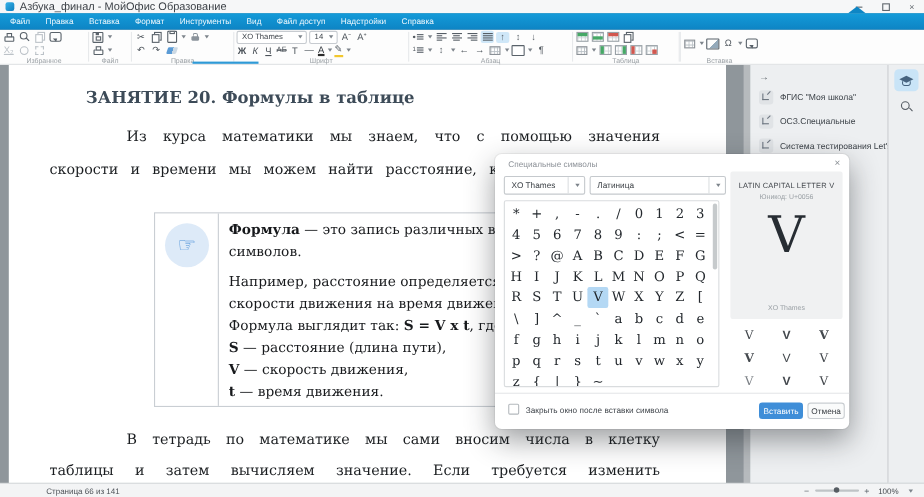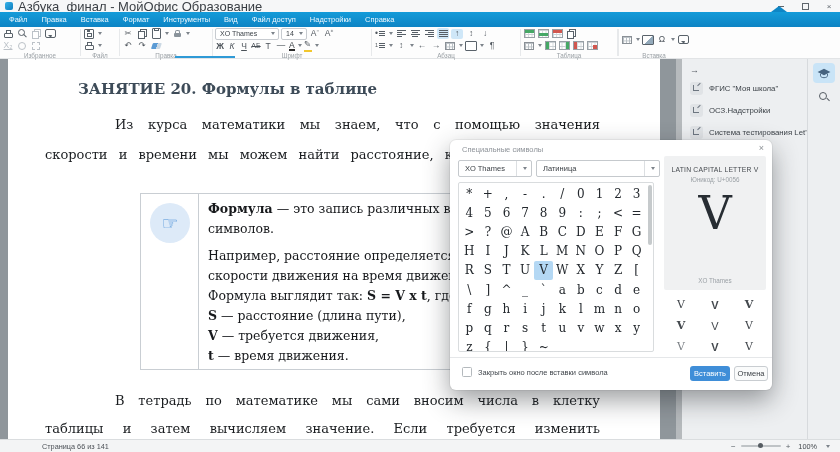--- a/index.html
+++ b/index.html
@@ -2,21 +2,21 @@
 <html><head>
 <meta charset="utf-8">
 <style>
   html,body{margin:0;padding:0;background:#555;}
   #app{position:relative;width:840px;height:452px;overflow:hidden;background:#8f969b;
        font-family:"Liberation Sans",sans-serif;-webkit-font-smoothing:antialiased;}
   
   .titlebar{position:absolute;left:0;top:0;width:840px;height:12px;background:#f6f7f8;
             display:flex;align-items:center;padding:0 5px;box-sizing:border-box;z-index:6;}
   .appico{width:8px;height:8px;border-radius:2px;background:linear-gradient(135deg,#38b2e8,#0d7fc0);margin-right:5px;flex:0 0 auto;}
-  .wtitle{font-size:13px;color:#3a3f45;white-space:nowrap;}
+  .wtitle{font-size:10px;color:#3a3f45;white-space:nowrap;}
   .wbtns{margin-left:auto;display:flex;align-items:center;gap:16px;padding-right:2px;}
   .wb{width:8px;height:8px;display:flex;align-items:center;justify-content:center;color:#5f666d;font-size:8px;}
   .wb-min i{display:block;width:6px;height:1px;background:#5f666d;}
   .wb-max i{display:block;width:5px;height:5px;border:1px solid #5f666d;}
   
   .menubar{position:absolute;left:0;top:12px;width:840px;height:15px;
            background:linear-gradient(#149bd9,#0d84c4);display:flex;align-items:center;padding-left:2px;z-index:7;}
   .mitem{font-size:7.5px;color:#eef8fe;padding:0 7px;line-height:15px;cursor:default;}
   .menu-notch{position:absolute;left:771px;top:6px;width:0;height:0;z-index:8;
               border-left:8px solid transparent;border-right:8px solid transparent;border-bottom:6px solid #0e86c5;}
@@ -469,21 +469,21 @@
         <div class="co-circle">☞</div>
       </div>
       <div class="co-text">
         <div><b>Формула</b><span> — это запись различных выражений с помощью</span></div>
         <div>символов.</div>
         <div class="co-spacer"></div>
         <div>Например, расстояние определяется с помощью умножения</div>
         <div>скорости движения на время движения.</div>
         <div><span>Формула выглядит так: </span><b>S = V x t</b><span>, где</span></div>
         <div><b>S</b><span> — расстояние (длина пути),</span></div>
-        <div><b>V</b><span> — требуется движения,</span></div>
+        <div><b>V</b><span> — скорость движения,</span></div>
         <div><b>t</b><span> — время движения.</span></div>
       </div>
     </div>
 
     <div class="docline jline" style="left:45px;top:362px;width:555px">таблицы и затем вычисляем значение. Если требуется изменить</div>
     <div class="docline jline" style="left:115px;top:334px;width:485px">В тетрадь по математике мы сами вносим числа в клетку</div>
 
     <div class="vscroll">
       <div class="vthumb"></div>
     </div>
@@ -491,21 +491,21 @@
 
   <div class="sidebar">
     <span class="sb-collapse">→</span>
     <div class="sb-list" id="sidebar-list">
         <div class="sitem">
           <span class="slink"></span>
           <span class="slabel">ФГИС "Моя школа"</span>
         </div>
         <div class="sitem">
           <span class="slink"></span>
-          <span class="slabel">ОСЗ.Надстройки</span>
+          <span class="slabel">ОСЗ.Специальные</span>
         </div>
         <div class="sitem">
           <span class="slink"></span>
           <span class="slabel">Система тестирования Let's test</span>
         </div>
       </div>
   </div>
 
   <div class="rail">
     <span class="railbtn active" style="top:4px">

